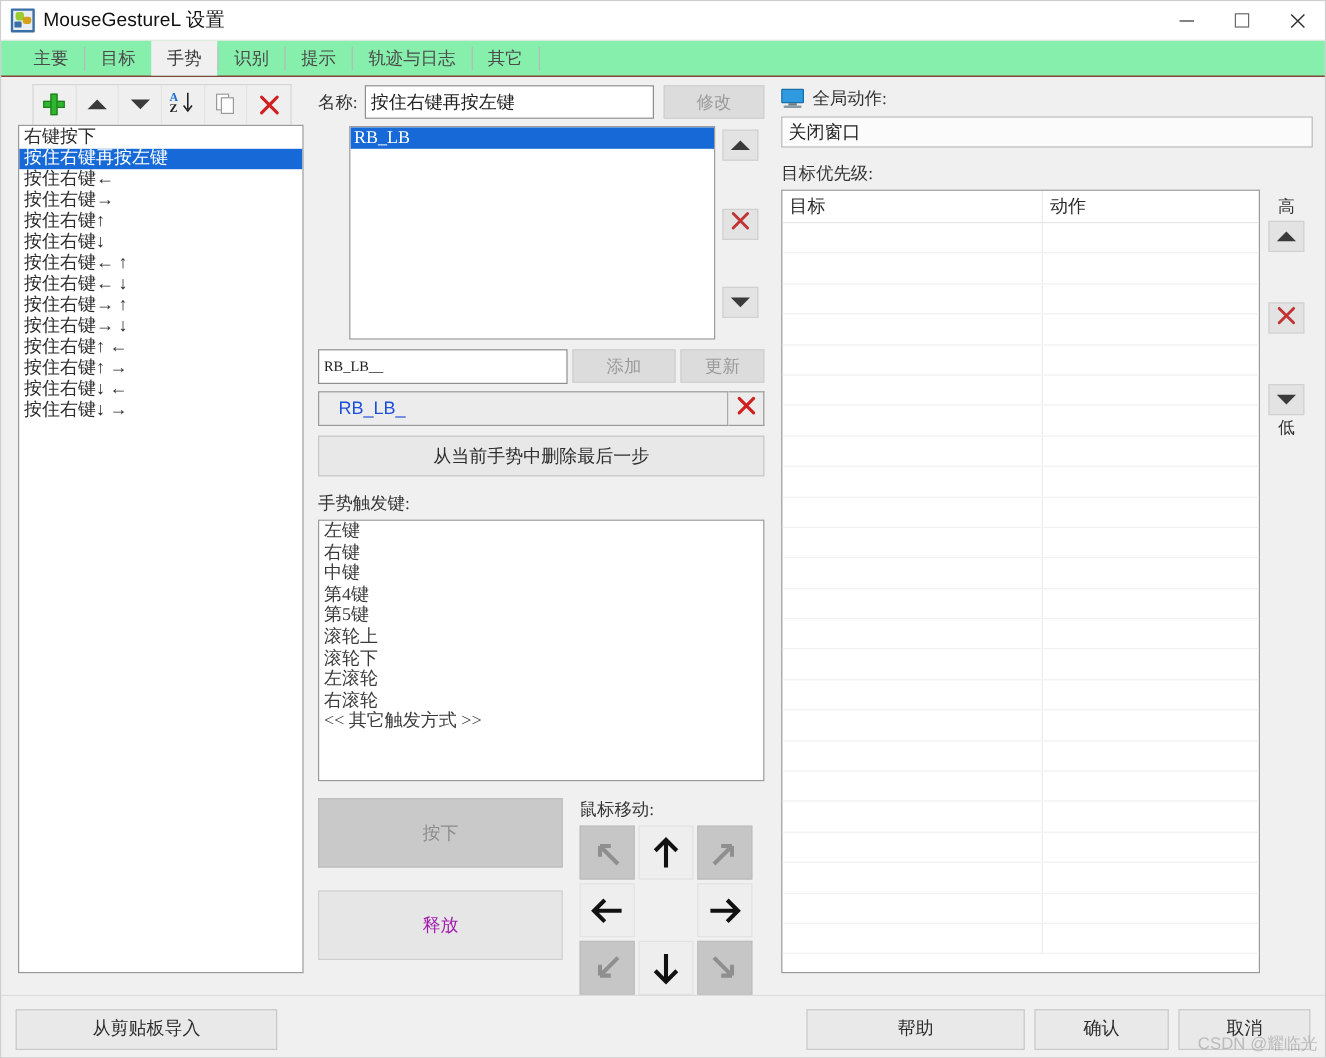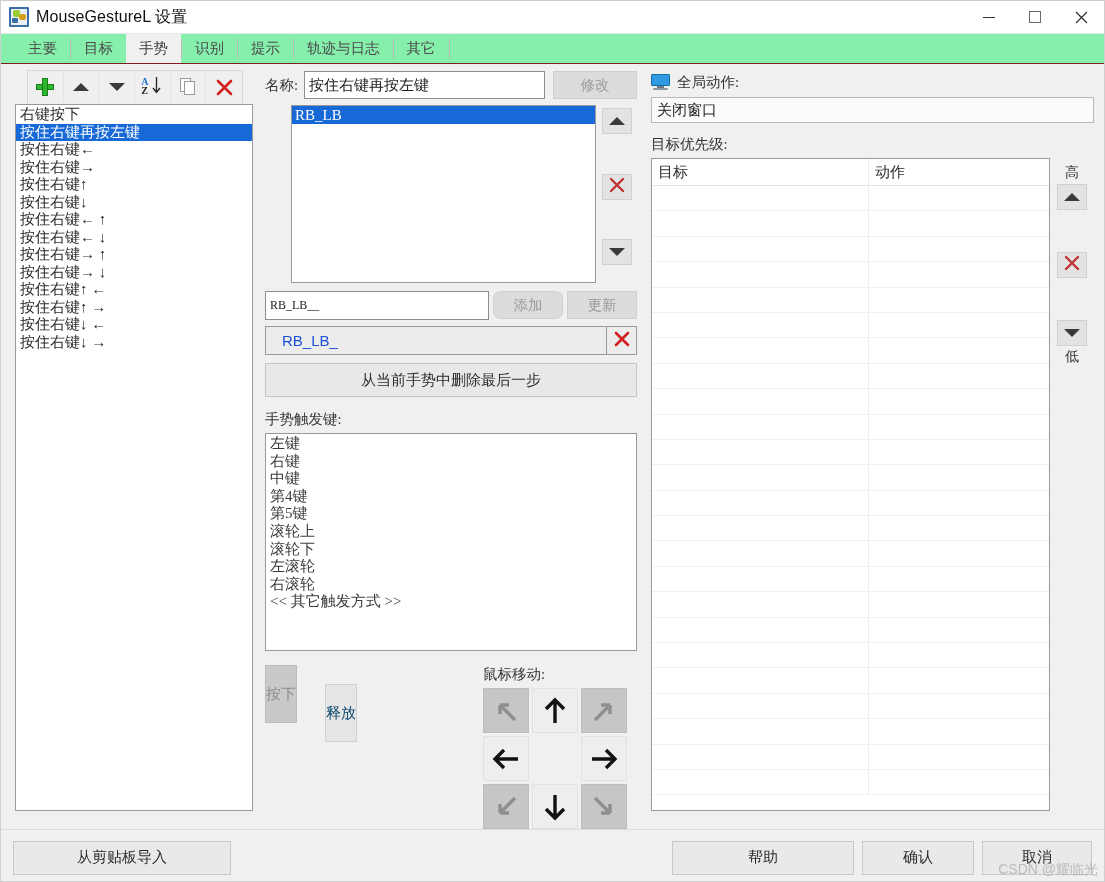--- a/index.html
+++ b/index.html
@@ -203,21 +203,21 @@
     background: #e3e3e3; border: 1px solid #d0d0d0;
     display: flex; align-items: center; justify-content: center;
   }
 
   .add-row { display: flex; margin-top: 8px; height: 29px; }
   .add-input {
     flex: 1; border: 1px solid #8e8e8e; background: #fff;
     font-family: "Liberation Serif", "DejaVu Serif", serif;
     font-size: 12px; padding: 0 4px; color: #222; outline: none;
   }
-  .add-btn { width: 70px; margin-left: 4px; border-radius: 7px; }
+  .add-btn { width: 86px; margin-left: 4px; }
   .upd-btn { width: 70px; margin-left: 4px; }
 
   .seq-row { display: flex; margin-top: 6px; height: 29px; }
   .seq-input {
     flex: 1; border: 1px solid #9a9a9a; background: #ececec;
     font-size: 15px; color: #1d4ed8; padding: 0 16px;
     display: flex; align-items: center;
     font-family: "Liberation Sans", sans-serif;
   }
   .seq-x {
@@ -238,32 +238,32 @@
   .trigger-list {
     margin-top: 4px;
     height: 218px; border: 1px solid #9a9a9a; background: #fff;
     font-family: "Liberation Serif", "DejaVu Serif", serif;
     font-size: 15px; line-height: 17.6px;
     overflow: hidden; padding-top: 1px;
   }
   .t-item { padding: 0 4px; color: #3a3a3a; height: 17.6px; }
 
   .bottom-zone { display: flex; margin-top: 14px; }
-  .press-col { width: 204px; display: flex; flex-direction: row; gap: 28px; }
+  .press-col { width: 204px; display: flex; flex-direction: column; }
   .press-btn {
     height: 58px; background: #c9c9c9; border: 1px solid #bdbdbd;
     display: flex; align-items: center; justify-content: center;
     font-size: 15px; color: #8d8d8d;
     font-family: "Liberation Serif", "DejaVu Serif", serif;
   }
   .release-btn {
     margin-top: 19px;
     height: 58px; background: #e6e6e6; border: 1px solid #d0d0d0;
     display: flex; align-items: center; justify-content: center;
-    font-size: 15px; color: #0c4a6e;
+    font-size: 15px; color: #a21caf;
     font-family: Liberation Serif, serif;
   }
   .move-col { margin-left: 14px; }
   .move-label { font-size: 14.5px; color: #333; margin-bottom: 4px;
     font-family: "Liberation Serif", "DejaVu Serif", serif; }
   .move-grid {
     display: grid; grid-template-columns: repeat(3, 46px);
     grid-template-rows: repeat(3, 45px);
     gap: 3px;
   }

